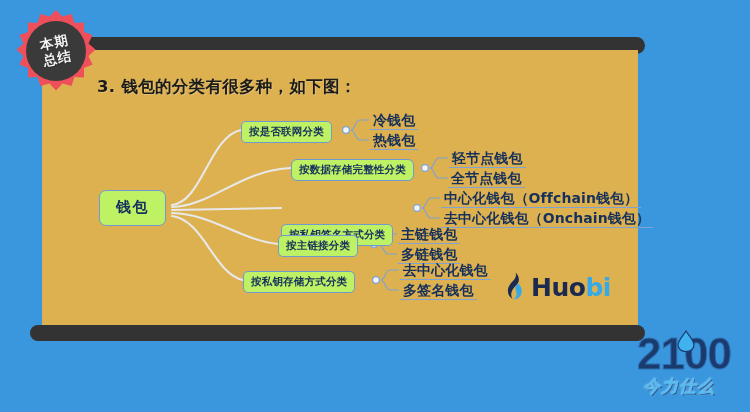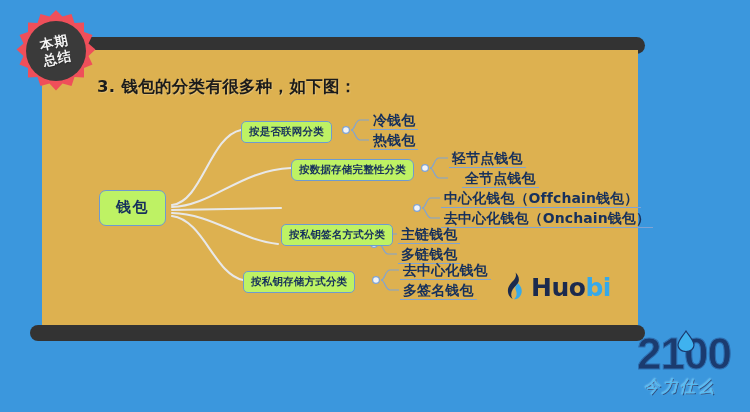--- a/index.html
+++ b/index.html
@@ -66,21 +66,21 @@
   #watermark{position:absolute;left:637px;top:332px;width:113px;height:80px;}
   #wm-num{
     position:absolute;left:0;top:0;width:113px;
     font-family:Liberation Sans, sans-serif;
     font-size:44px;font-weight:bold;line-height:1;
     color:#1b3b6f;letter-spacing:-1px;
     -webkit-text-stroke:1px #2e6fb0;
   }
   #wm-sub{
     position:absolute;left:6px;top:46px;width:107px;
-    font-size:17px;font-weight:normal;line-height:1;
+    font-size:17px;font-weight:bold;line-height:1;
     color:#52bdf4;letter-spacing:1px;
     text-shadow:0 0 2px #bfe6ff, 1px 1px 0 #1b3b6f;
     font-style:italic;
   }
   #wm-drop{position:absolute;left:40px;top:-2px;}
 </style>
 </head>
 <body>
 
 <div id="stage">
@@ -125,26 +125,27 @@
     </svg>
 
     <div class="node root" style="left:57px;top:140px;">钱包</div>
 
     <div class="node" style="left:199px;top:71px;">按是否联网分类</div>
     <div class="leaf" style="left:328px;top:63px;">冷钱包</div>
     <div class="leaf" style="left:328px;top:83px;">热钱包</div>
 
     <div class="node" style="left:249px;top:109px;border-radius:6px;">按数据存储完整性分类</div>
     <div class="leaf" style="left:407px;top:101px;">轻节点钱包</div>
-    <div class="leaf" style="left:420px;top:121px;">全节点钱包</div>
+    <div class="leaf" style="left:406px;top:121px;">全节点钱包</div>
 
     <div class="node" style="left:239px;top:166px;margin-top:8px;">按私钥签名方式分类</div>
     <div class="leaf" style="left:399px;top:141px;">中心化钱包（Offchain钱包）</div>
     <div class="leaf" style="left:399px;top:161px;">去中心化钱包（Onchain钱包）</div>
 
+    <div class="node" style="left:236px;top:185px;">按主链接分类</div>
     <div class="leaf" style="left:356px;top:177px;">主链钱包</div>
     <div class="leaf" style="left:356px;top:197px;">多链钱包</div>
 
     <div class="node" style="left:201px;top:221px;">按私钥存储方式分类</div>
     <div class="leaf" style="left:358px;top:213px;">去中心化钱包</div>
     <div class="leaf" style="left:358px;top:233px;">多签名钱包</div>
   </div>
 
   <div id="badge">
     <svg width="86" height="86" viewBox="0 0 86 86">

